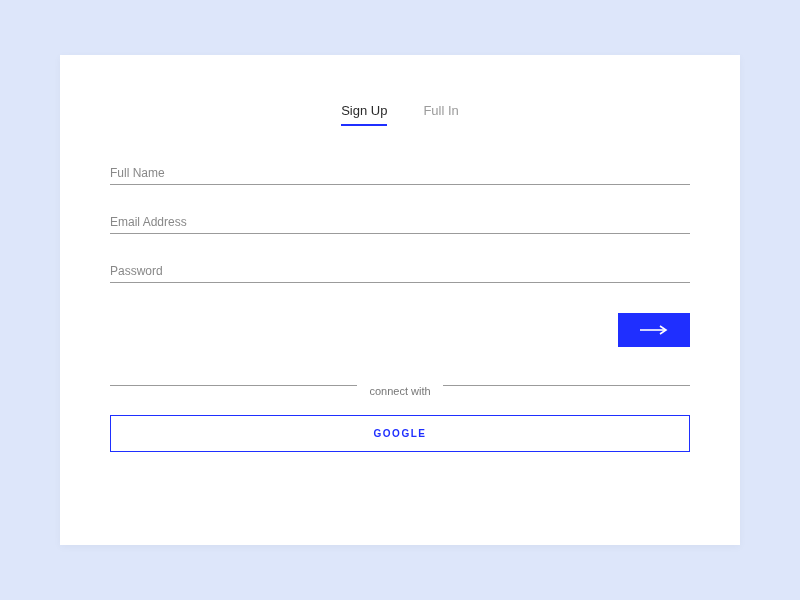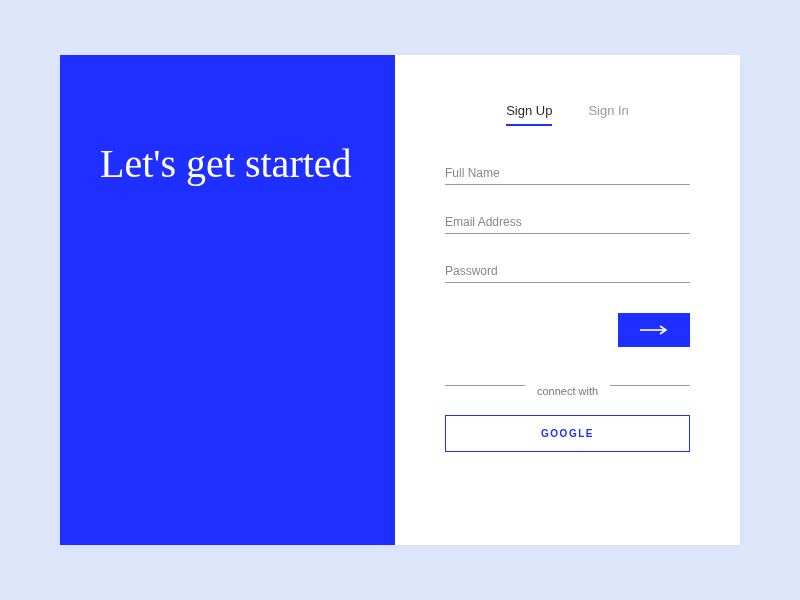--- a/index.html
+++ b/index.html
@@ -129,27 +129,24 @@
       letter-spacing: 1.5px;
       padding: 12px 0;
       cursor: pointer;
       text-align: center;
     }
   </style>
 </head>
 <body>
 
 <div class="card">
-  <div class="left-panel">
-    <h1 class="heading">Let's get started</h1>
-  </div>
   <div class="right-panel">
     <div class="tabs">
       <div class="tab active">Sign Up</div>
-      <div class="tab">Sign In</div>
+      <div class="tab">Full In</div>
     </div>
 
     <div class="form-field">
       <input type="text" placeholder="Full Name" style="">
     </div>
     <div class="form-field">
       <input type="text" placeholder="Email Address" style="">
     </div>
     <div class="form-field">
       <input type="password" placeholder="Password" style="">

